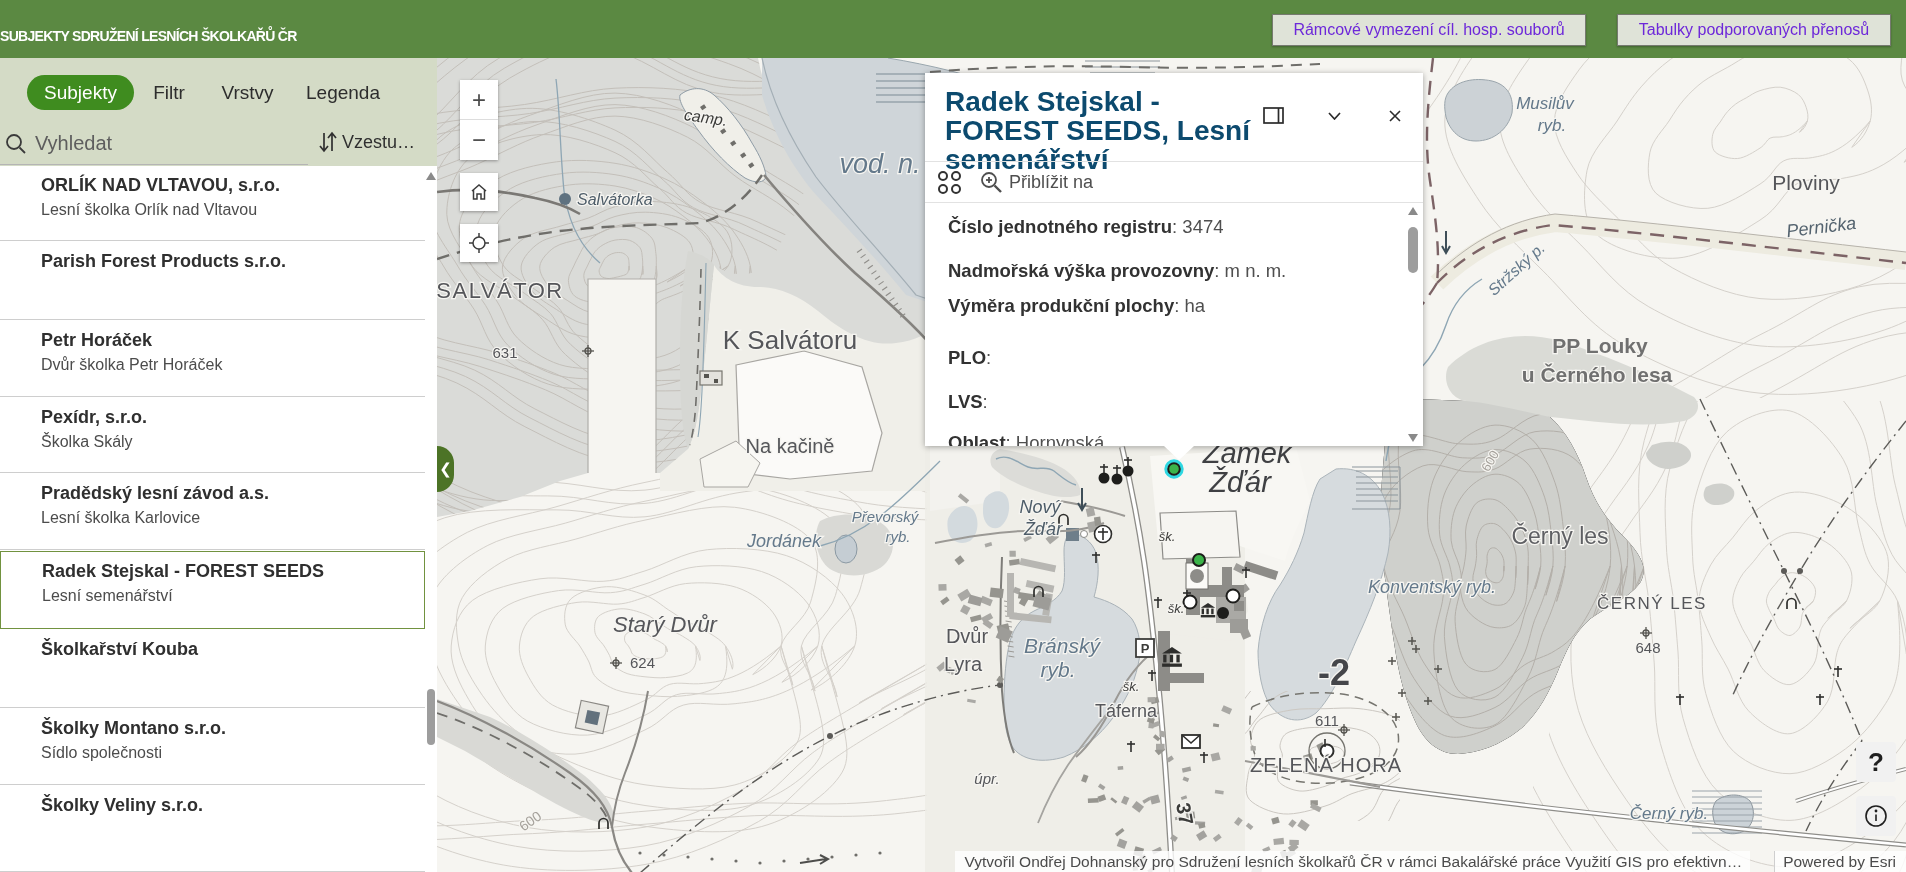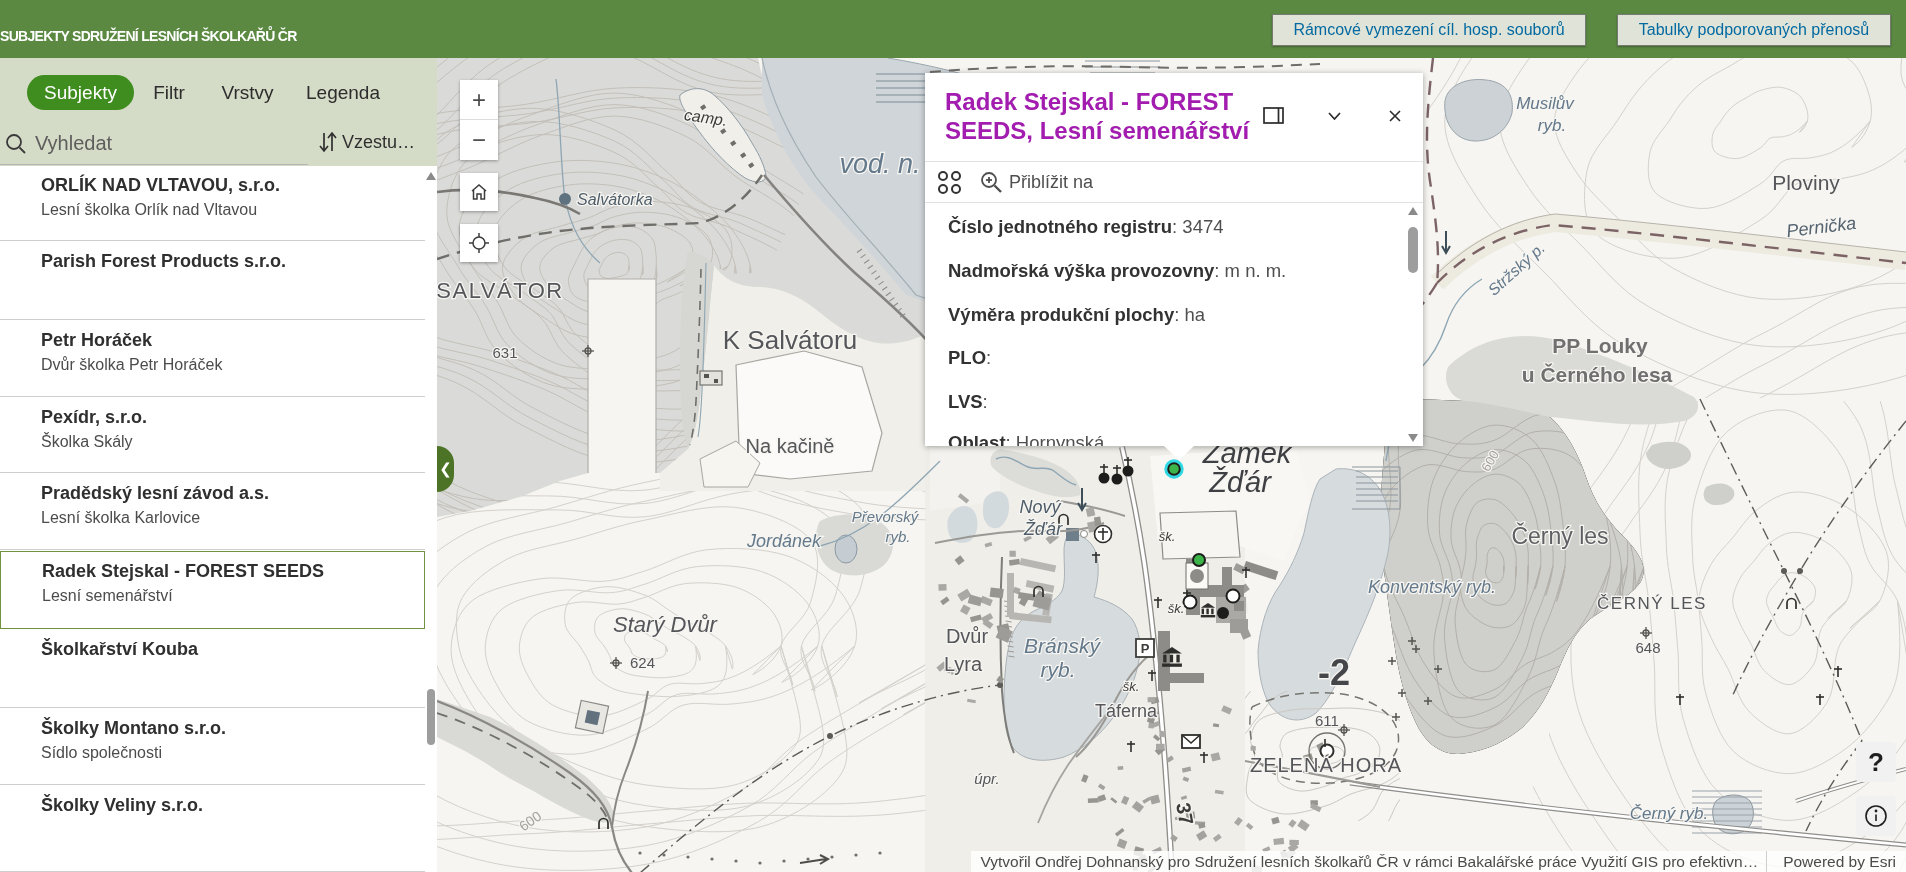--- a/index.html
+++ b/index.html
@@ -2,21 +2,21 @@
 <html lang="cs"><head>
 <meta charset="utf-8">
 <title>Subjekty</title>
 <style>
 * { margin:0; padding:0; box-sizing:border-box; }
 html,body { width:1906px; height:872px; overflow:hidden; font-family:"Liberation Sans", sans-serif; }
 #app { position:relative; width:1906px; height:872px; background:#fff; }
 
 #hdr { position:absolute; left:0; top:0; width:1906px; height:58px; background:#5b8942; display:flex; align-items:center; }
 #hdr h1 { color:#fff; font-size:14px; font-weight:700; letter-spacing:-0.7px; margin-top:13px; font-family:"Liberation Sans", sans-serif; }
-.hbtn { position:absolute; top:14px; height:32px; background:#dfe3d8; border:1px solid #767a70; color:#0369a1; font-size:16px; white-space:nowrap; display:flex; align-items:center; justify-content:center; box-shadow:0 1px 2px rgba(0,0,0,0.3); }
+.hbtn { position:absolute; top:14px; height:32px; background:#dfe3d8; border:1px solid #767a70; color:#6d28d9; font-size:16px; white-space:nowrap; display:flex; align-items:center; justify-content:center; box-shadow:0 1px 2px rgba(0,0,0,0.3); }
 #hbtn1 { left:1272px; width:314px; }
 #hbtn2 { left:1617px; width:274px; }
 
 #side { position:absolute; left:0; top:58px; width:437px; height:814px; background:#d4dbc6; }
 #tabs { position:absolute; left:0; top:17px; width:437px; height:35px; display:flex; align-items:center; }
 .pill { position:absolute; left:27px; top:0; width:107px; height:35px; background:#3f8c1f; border-radius:18px; color:#fff; font-size:19px; display:flex; align-items:center; justify-content:center; }
 .tab { position:absolute; top:0; height:35px; display:flex; align-items:center; justify-content:center; color:#2d2d2d; font-size:19px; }
 #tabF { left:143px; width:52px; }
 #tabV { left:216px; width:63px; }
 #tabL { left:304px; width:78px; }
@@ -40,37 +40,37 @@
 #zoomc { left:23px; top:22px; height:80px; }
 #zoomc .zb { width:38px; height:40px; display:flex; align-items:center; justify-content:center; font-size:24px; color:#4a4a4a; }
 #zoomc .zb:first-child { border-bottom:1px solid #ddd; }
 #homec { left:23px; top:115px; height:38px; display:flex; align-items:center; justify-content:center; }
 #locc { left:23px; top:166px; height:38px; display:flex; align-items:center; justify-content:center; }
 
 #handle { position:absolute; left:0px; top:388px; width:17px; height:46px; background:#4c7326; border-radius:0 23px 23px 0; color:#fff; display:flex; align-items:center; justify-content:center; font-size:15px; }
 
 #popup { position:absolute; left:488px; top:15px; width:498px; height:373px; background:#fff; box-shadow:0 1px 6px rgba(0,0,0,0.35); }
 #popup .tail { position:absolute; left:239px; top:373px; width:0; height:0; border-left:15px solid transparent; border-right:15px solid transparent; border-top:14px solid #fff; }
-#ptitle { position:absolute; left:20px; top:14px; width:330px; font-size:24px; font-weight:bold; color:#a21caf; line-height:29px; }
+#ptitle { position:absolute; left:20px; top:14px; width:330px; font-size:28px; font-weight:bold; color:#0c4a6e; line-height:29px; }
 #pico { position:absolute; right:22px; top:34px; display:flex; align-items:center; }
 #psep1 { position:absolute; left:0; top:88px; width:498px; height:1px; background:#e2e2e2; }
 #pact { position:absolute; left:0; top:89px; width:498px; height:40px; display:flex; align-items:center; }
 #pact .zt { color:#4f4f4f; font-size:18px; margin-left:6px; }
 #psep2 { position:absolute; left:0; top:129px; width:498px; height:1px; background:#e2e2e2; }
 #pbody { position:absolute; left:0; top:130px; width:498px; height:243px; overflow:hidden; }
 .prow { position:absolute; left:23px; font-size:18.5px; color:#4f4f4f; }
 .prow b { color:#323232; }
 #psb { position:absolute; right:3px; top:132px; width:14px; height:239px; }
 #psb .th { position:absolute; left:2px; top:22px; width:10px; height:46px; background:#9d9d9d; border-radius:5px; }
 #psb .a { position:absolute; left:2px; width:0; height:0; border-left:5px solid transparent; border-right:5px solid transparent; }
 
 #urlbar { position:absolute; left:0; top:846px; width:623px; height:26px; z-index:30; background:#e9eef2; border:1px solid #b9c4cb; border-left:none; color:#2d2d2d; font-size:14.5px; line-height:24px; padding-left:3px; white-space:nowrap; overflow:hidden; }
 #attr { position:absolute; right:0; top:851px; z-index:20; height:21px; display:flex; align-items:flex-start; font-size:15.5px; color:#4b4b4b; }
 #attr .a1 { background:rgba(255,255,255,0.8); padding:0 8px 0 10px; height:21px; display:flex; align-items:center; }
-#attr .a2 { background:rgba(255,255,255,0.8); padding:0 10px 0 16px; height:21px; display:flex; align-items:center; border-left:1px solid #cfcfcf; }
+#attr .a2 { background:rgba(255,255,255,0.8); padding:0 10px 0 8px; height:21px; display:flex; align-items:center; border-left:1px solid #cfcfcf;margin-left:24px; }
 
 .sqb { position:absolute; left:1419px; width:40px; height:40px; background:#f1f1f1; border-radius:4px; display:flex; align-items:center; justify-content:center; color:#1f1f1f; }
 #qb { top:684px; font-size:26px; font-weight:bold; }
 #ib { top:738px; }
 </style>
 </head>
 <body>
 <div id="app">
   <div id="map">
     <svg width="1469" height="815" viewBox="437 57 1469 815" style="position:absolute;left:0;top:0">
@@ -672,21 +672,21 @@
             <line x1="14.5" y1="14.5" x2="21" y2="21" stroke-width="2.4"></line>
             <line x1="6" y1="9" x2="12" y2="9"></line>
             <line x1="9" y1="6" x2="9" y2="12"></line>
           </svg>
         <span class="zt">Přiblížit na</span>
       </div>
       <div id="psep2"></div>
       <div id="pbody">
         <div class="prow" style="top:13px"><b>Číslo jednotného registru</b>: 3474</div>
         <div class="prow" style="top:57px"><b>Nadmořská výška provozovny</b>: m n. m.</div>
-        <div class="prow" style="top:101px"><b>Výměra produkční plochy</b>: ha</div>
+        <div class="prow" style="top:92px"><b>Výměra produkční plochy</b>: ha</div>
         <div class="prow" style="top:144px"><b>PLO</b>:</div>
         <div class="prow" style="top:188px"><b>LVS</b>:</div>
         <div class="prow" style="top:229px"><b>Oblast</b>: Hornynská</div>
       </div>
       <div id="psb">
         <div class="a" style="top:2px;border-bottom:8px solid #8a8a8a;"></div>
         <div class="th"></div>
         <div class="a" style="bottom:2px;border-top:8px solid #8a8a8a;"></div>
       </div>
     </div>

